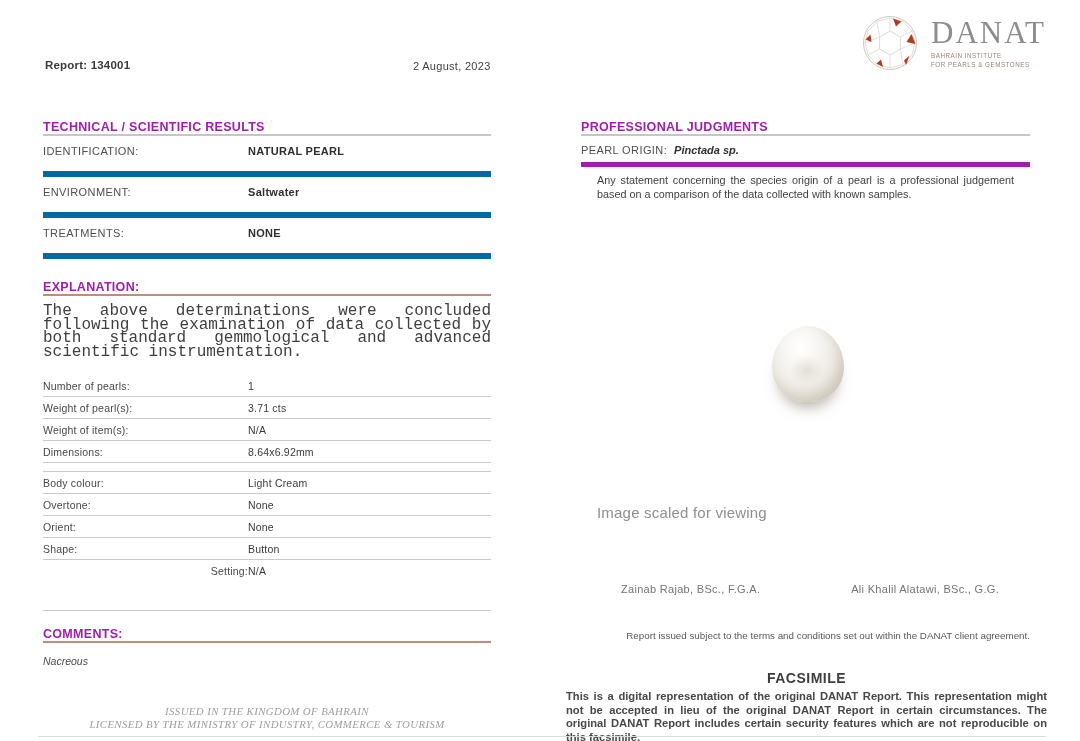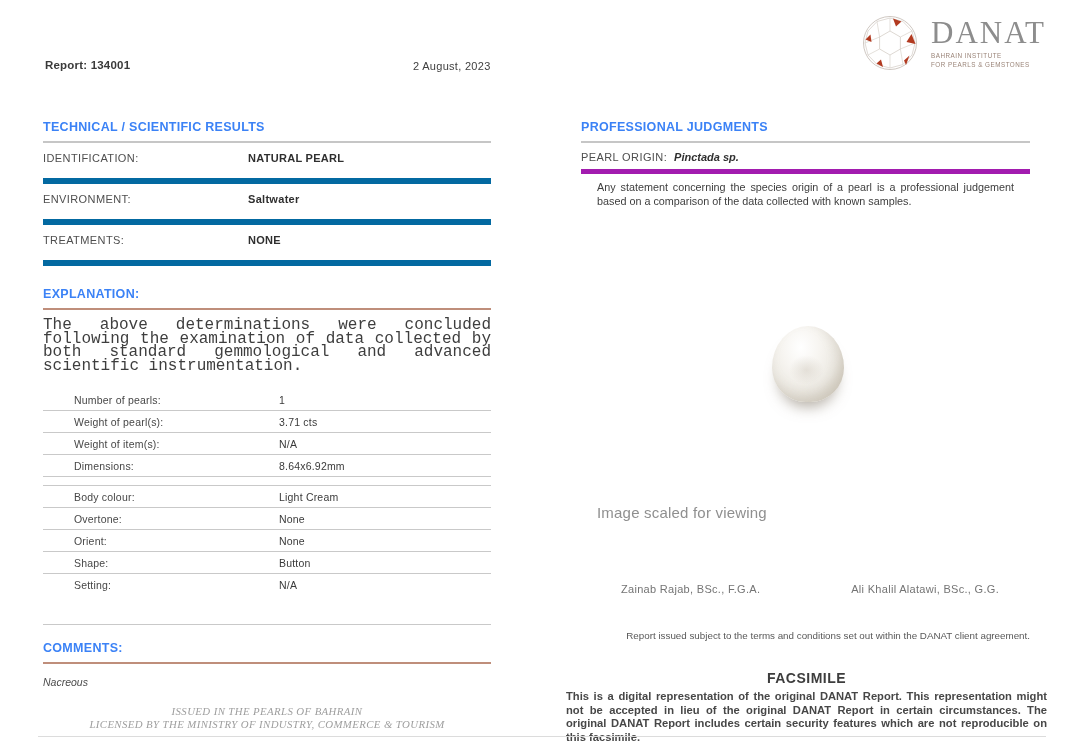--- a/index.html
+++ b/index.html
@@ -20,37 +20,37 @@
   .logo { position: absolute; left: 860px; top: 13px; display: flex; align-items: center; gap: 11px; }
   .logo-emblem { width: 60px; height: 60px; }
   .logo-text { width: 104px; text-align: left; }
   .logo-name { font-family: "Liberation Serif", serif; font-size: 31px; line-height: 32px; color: #8d8d8d; letter-spacing: 2px; font-weight: 400; }
   .logo-sub { font-size: 6.3px; line-height: 8.5px; color: #9a8478; letter-spacing: 0.5px; margin-top: 3px; }
 
   
   .col-left  { position: absolute; left: 43px;  top: 120px; width: 448px; }
   .col-right { position: absolute; left: 581px; top: 120px; width: 449px; }
 
-  .sec-title { font-size: 12.5px; font-weight: bold; color: #3b82f6; letter-spacing: 0.3px; padding-bottom: 7px; }
+  .sec-title { font-size: 12.5px; font-weight: bold; color: #a21caf; letter-spacing: 0.3px; padding-bottom: 0; }
   .rule-gray  { height: 2px; background: #c6c6c6; }
   .rule-brown { height: 2px; background: #bf8e7b; }
 
   .trow { display: flex; align-items: flex-start; padding: 9px 0 14px 0; border-bottom: 6px solid #0369a1; }
   .trow .lbl { width: 205px; font-size: 11px; color: #4e4e4e; letter-spacing: 0.4px; }
   .trow .val { font-size: 11px; font-weight: bold; color: #2f2f2f; letter-spacing: 0.3px; }
 
   .explanation { margin-top: 21px; }
   .explanation .para { margin-top: 9px; font-size: 16px; line-height: 13.5px; text-align: justify; color: #3e3e3e; font-family: Liberation Mono, monospace; }
 
   .dgroup { }
   .dgroup-1 { margin-top: 16px; }
   .dgroup-2 { margin-top: 8px; border-top: 1px solid #c9c9c9; }
   .drow { display: flex; padding: 5px 0 4px 0; border-bottom: 1px solid #c9c9c9; }
-  .drow.last { border-bottom: none; }
-  .drow .lbl { width: 205px; font-size: 10.5px; color: #474747; letter-spacing: 0.2px; margin-left: 31px; }
+  .drow.last { border-bottom: none; text-align: right; }
+  .drow .lbl { width: 205px; font-size: 10.5px; color: #474747; letter-spacing: 0.2px; }
   .drow .val { font-size: 10.5px; color: #3a3a3a; letter-spacing: 0.2px; }
 
   .comments-divider { margin-top: 29px; border-top: 1px solid #c9c9c9; }
   .comments-title { margin-top: 16px; }
   .comments-text { margin-top: 12px; font-size: 10.5px; font-style: italic; color: #4a4a4a; }
 
   .origin-row { display: flex; align-items: baseline; padding: 8px 0 6px 0; border-bottom: 5px solid #a21caf; }
   .origin-row .lbl { font-size: 11px; color: #4e4e4e; letter-spacing: 0.4px; margin-right: 7px; }
   .origin-row .val { font-size: 11px; font-weight: bold; font-style: italic; color: #2f2f2f; }
   .origin-note { margin: 7px 0 0 16px; width: 417px; font-size: 10.8px; line-height: 13.5px; text-align: justify; color: #3e3e3e; }
@@ -207,19 +207,19 @@
   </div>
 
   <div class="terms">Report issued subject to the terms and conditions set out within the DANAT client agreement.</div>
 
   <div class="facsimile">
     <div class="facsimile-title">FACSIMILE</div>
     <div class="facsimile-text">This is a digital representation of the original DANAT Report. This representation might not be accepted in lieu of the original DANAT Report in certain circumstances. The original DANAT Report includes certain security features which are not reproducible on this facsimile.</div>
   </div>
 
   <div class="footer-left">
-    <div>ISSUED IN THE PEARLS OF BAHRAIN</div>
+    <div>ISSUED IN THE KINGDOM OF BAHRAIN</div>
     <div>LICENSED BY THE MINISTRY OF INDUSTRY, COMMERCE &amp; TOURISM</div>
   </div>
 
   <div class="bottom-edge"></div>
 
 </div>
 
 </body></html>

